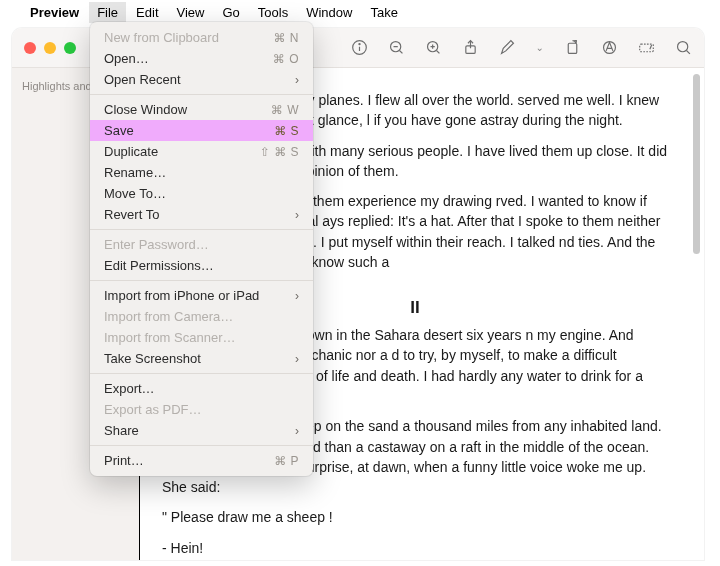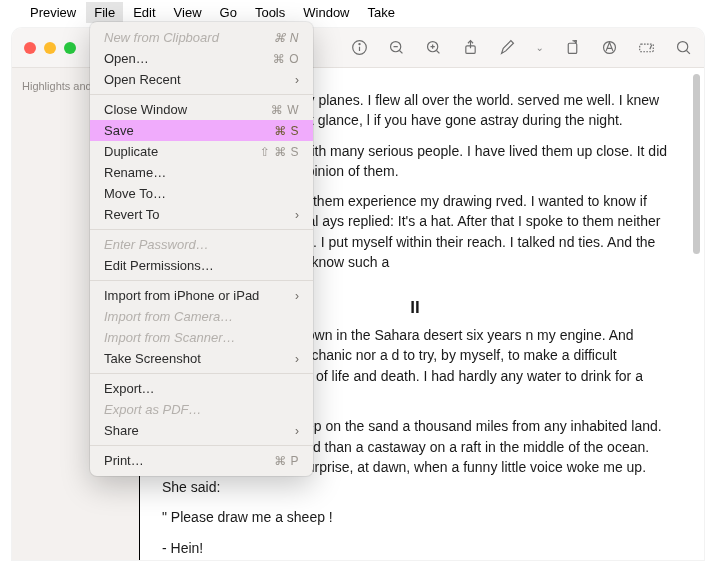--- a/index.html
+++ b/index.html
@@ -1,21 +1,21 @@
 <!DOCTYPE html>
 <html><head>
 <meta charset="utf-8">
 <style>
   * { box-sizing: border-box; margin: 0; padding: 0; font-family: -apple-system, "Helvetica Neue", Arial, sans-serif; }
   body { width: 720px; height: 566px; background: #fff; overflow: hidden; position: relative; }
 
   
   .menubar { height: 24px; background: #fff; display: flex; align-items: center; padding: 0 12px; font-size: 13px; gap: 18px; position: relative; z-index: 30; }
   .menubar .apple { font-size: 14px; }
-  .menubar .app { font-weight: 400; }
+  .menubar .app { font-weight: 700; }
   .menubar .item { cursor: default; }
   .menubar .item.open { background: #e5e5e5; padding: 3px 8px; margin: -3px -8px; border-radius: 0; }
 
   
   .window { position: absolute; top: 28px; left: 12px; right: 16px; bottom: 6px; background: #fff; border-radius: 10px 10px 0 0; overflow: hidden; box-shadow: 0 0 0 1px rgba(0,0,0,.05); }
   .titlebar { height: 40px; background: #f7f5f4; display: flex; align-items: center; padding: 0 12px; border-bottom: 1px solid #e6e2df; }
   .traffic { display: flex; gap: 8px; }
   .traffic span { width: 12px; height: 12px; border-radius: 50%; display: inline-block; }
   .tl-close { background: #ff5f57; } .tl-min { background: #febc2e; } .tl-max { background: #28c840; }
   .tb-sidebar { margin-left: 18px; width: 32px; height: 22px; border: 1px solid #c9c4bf; border-radius: 5px; display: flex; }
@@ -30,21 +30,21 @@
   
   
   .doc { position: absolute; top: 40px; left: 128px; right: 14px; bottom: 0; padding: 22px 22px 10px 22px; font-family: Georgia, "Times New Roman", serif; font-size: 14px; color: #1a1a1a; line-height: 1.45; overflow: hidden; }
   .doc p { margin-bottom: 10px; }
   .chap { text-align: center; font-weight: 700; font-size: 17px; margin: 24px 0 4px; }
   .scrollbar { position: absolute; top: 46px; right: 4px; width: 7px; height: 180px; background: #c9c9c9; border-radius: 4px; }
 
   
   .menu { position: absolute; top: 22px; left: 90px; width: 223px; background: #f2f0ee; border-radius: 7px; box-shadow: 0 10px 30px rgba(0,0,0,.22), 0 0 0 1px rgba(0,0,0,.07); padding: 5px 0; z-index: 40; font-size: 13px; }
   .menu .mi { display: flex; align-items: center; height: 21px; padding: 0 14px; color: #2b2b2b; cursor: default; }
-  .menu .mi.disabled { color: #b4b0ac; font-style: italic; }
+  .menu .mi.disabled { color: #b4b0ac; }
   .menu .mi.highlight { background: #f0abfc; }
   .menu .mi .lbl { flex: 1; }
   .menu .mi .sc { font-size: 12px; color: #9a958f; letter-spacing: 0.5px; }
   .menu .mi.highlight .sc { color: #6b5a2f; }
   .menu .mi .chev { font-size: 12px; color: #6f6b66; }
   .menu hr { border: none; border-top: 1px solid #dedad6; margin: 4px 0; }
 </style>
 </head>
 <body>
 

